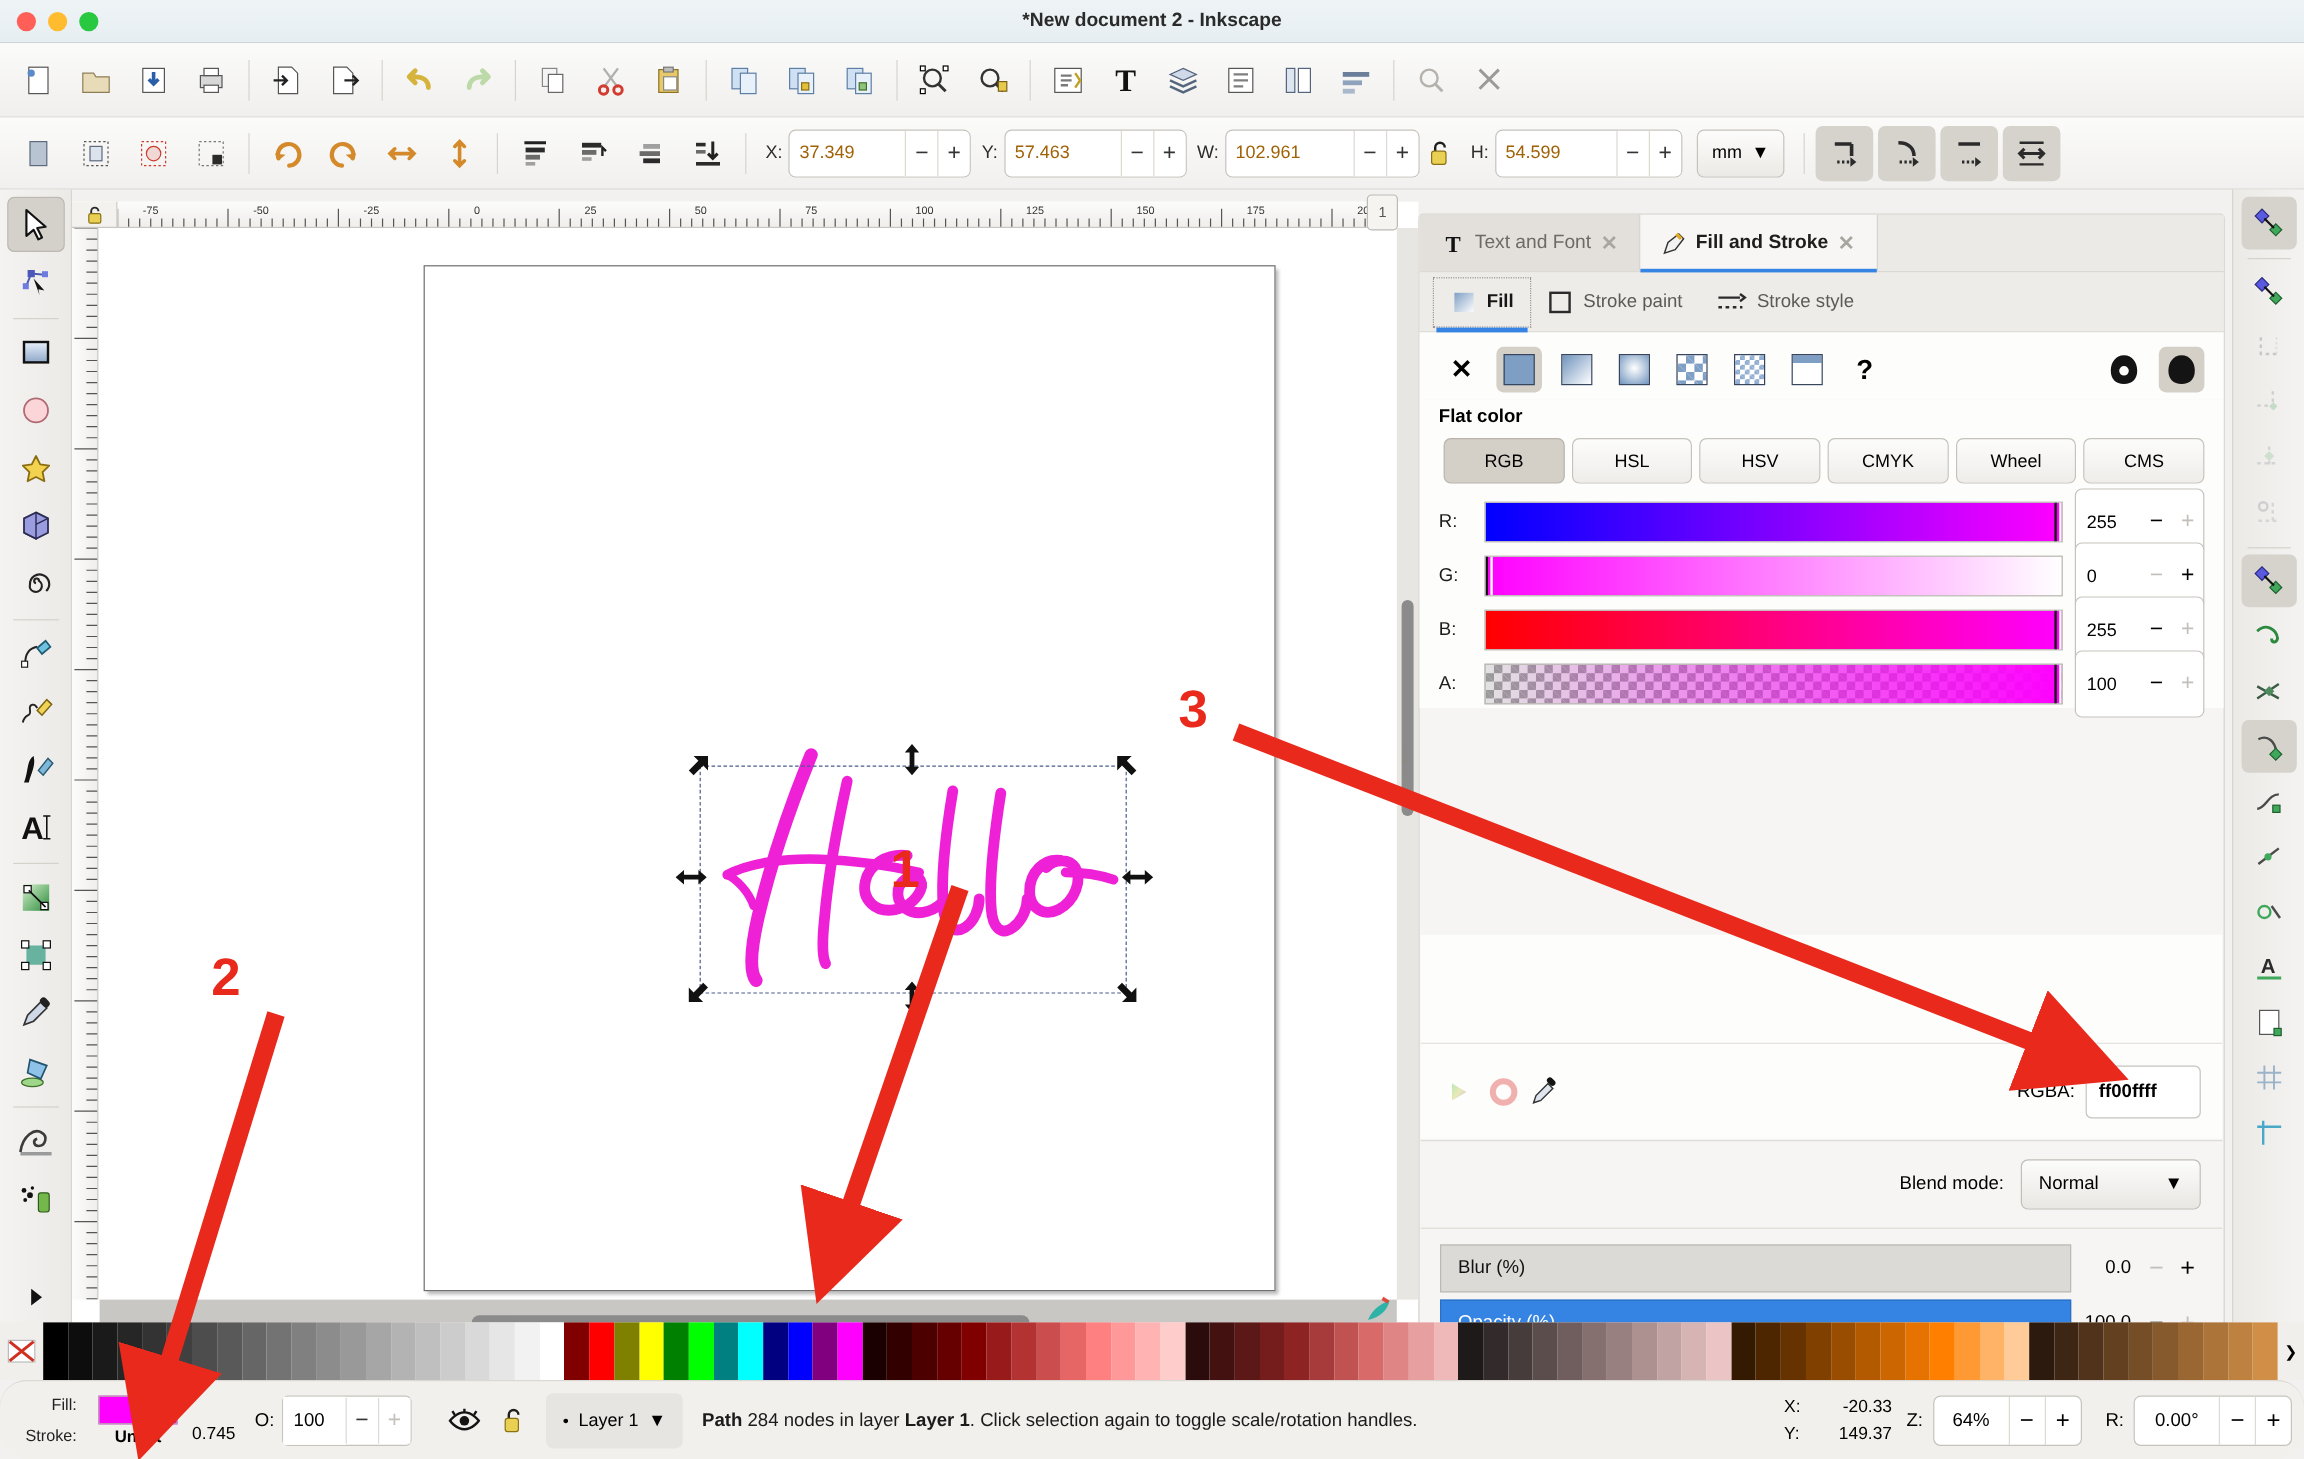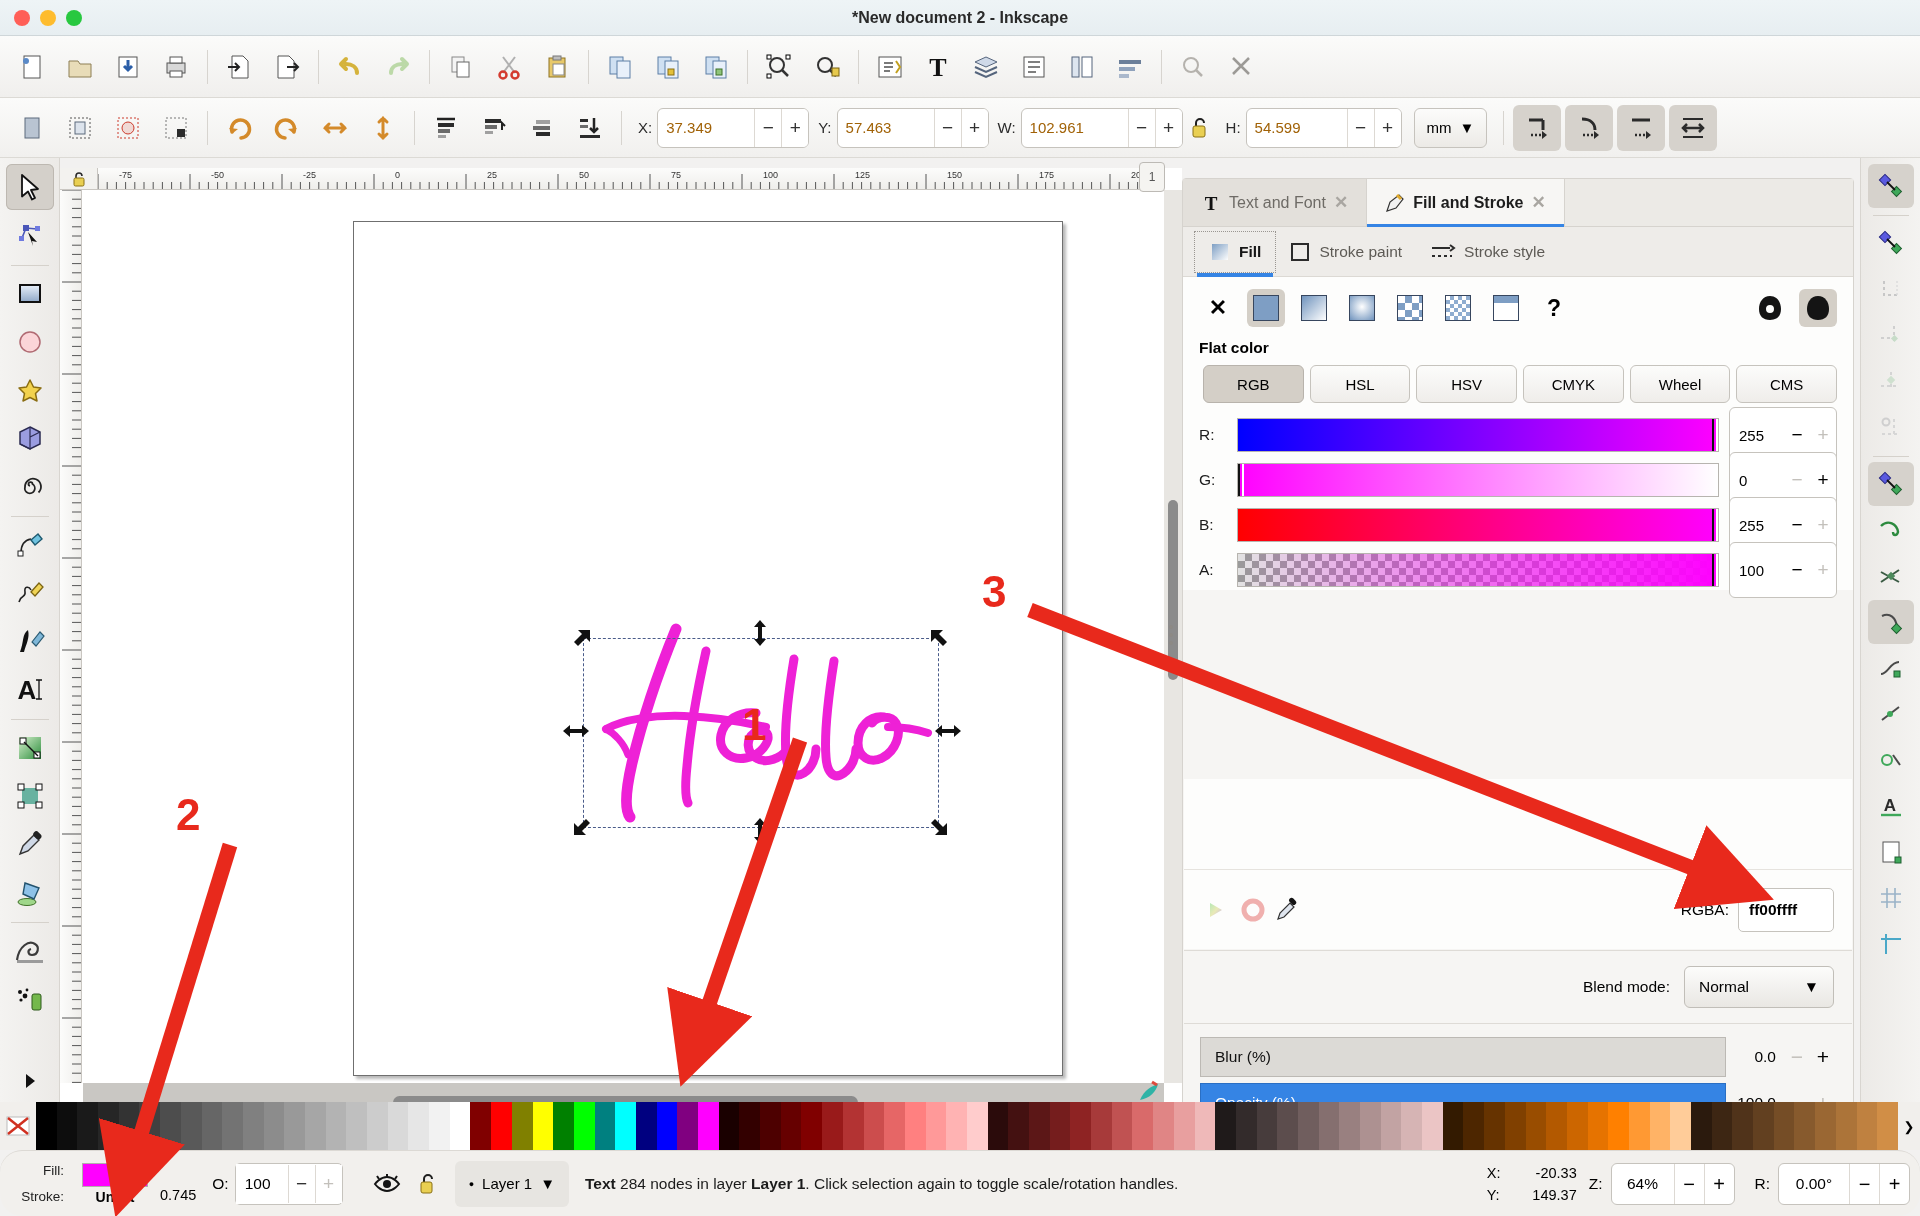--- a/index.html
+++ b/index.html
@@ -1676,21 +1676,21 @@
       </span>
     </div>
 
     <div class="layer-chip">
       <span style="font-size:9px">●</span>
       <span>Layer 1</span>
       <span>▼</span>
     </div>
 
     <div class="status-msg">
-      <b>Text</b><span> 284 nodes in layer </span><b>Layer 1</b><span>. Click selection again to toggle scale/rotation handles.</span>
+      <b>Path</b><span> 284 nodes in layer </span><b>Layer 1</b><span>. Click selection again to toggle scale/rotation handles.</span>
     </div>
 
     <div class="coord">
       <div>
           <span class="k">X:</span>
           <span class="v">-20.33</span>
         </div>
       <div>
           <span class="k">Y:</span>
           <span class="v">149.37</span>

